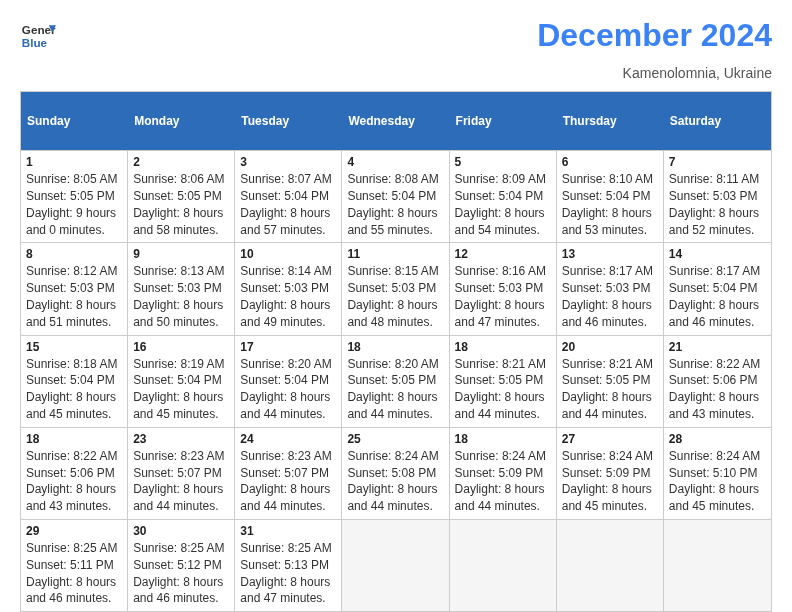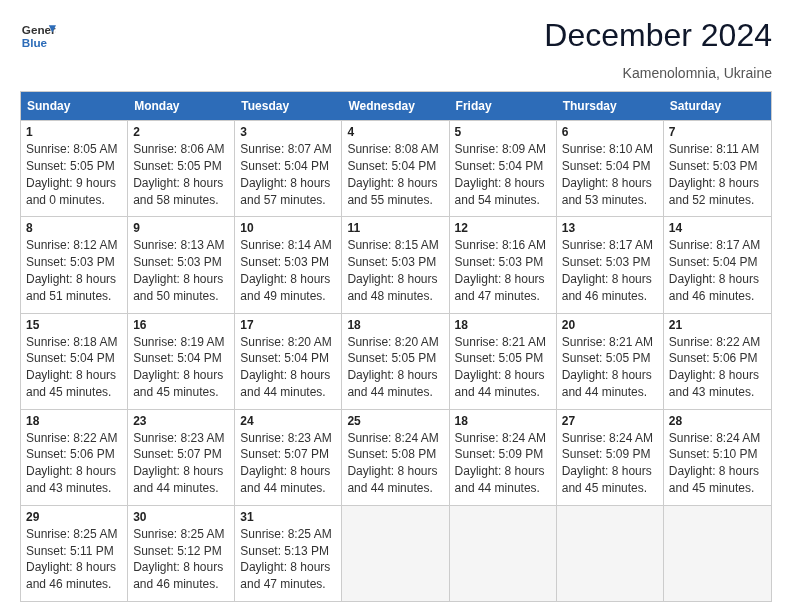--- a/index.html
+++ b/index.html
@@ -30,22 +30,22 @@
     }
     .logo-icon {
       width: 36px;
       height: 36px;
     }
     .title-block {
       text-align: right;
     }
     .main-title {
       font-size: 32px;
-      font-weight: normal;
-      color: #0f172a;
+      font-weight: bold;
+      color: #3b82f6;
       line-height: 1.1;
     }
     .subtitle {
       font-size: 14px;
       color: #555;
       margin-top: 12px;
     }
     .calendar {
       flex: 1;
       display: flex;
@@ -54,21 +54,21 @@
     }
     .cal-header-row {
       display: grid;
       grid-template-columns: repeat(7, 1fr);
       background: #2d6cb8;
     }
     .cal-header-cell {
       color: #fff;
       font-size: 12px;
       font-weight: bold;
-      padding: 7px 6px;
+      padding: 22px 6px;
       text-align: left;
     }
     .cal-body {
       flex: 1;
       display: flex;
       flex-direction: column;
     }
     .cal-row {
       display: grid;
       grid-template-columns: repeat(7, 1fr);

